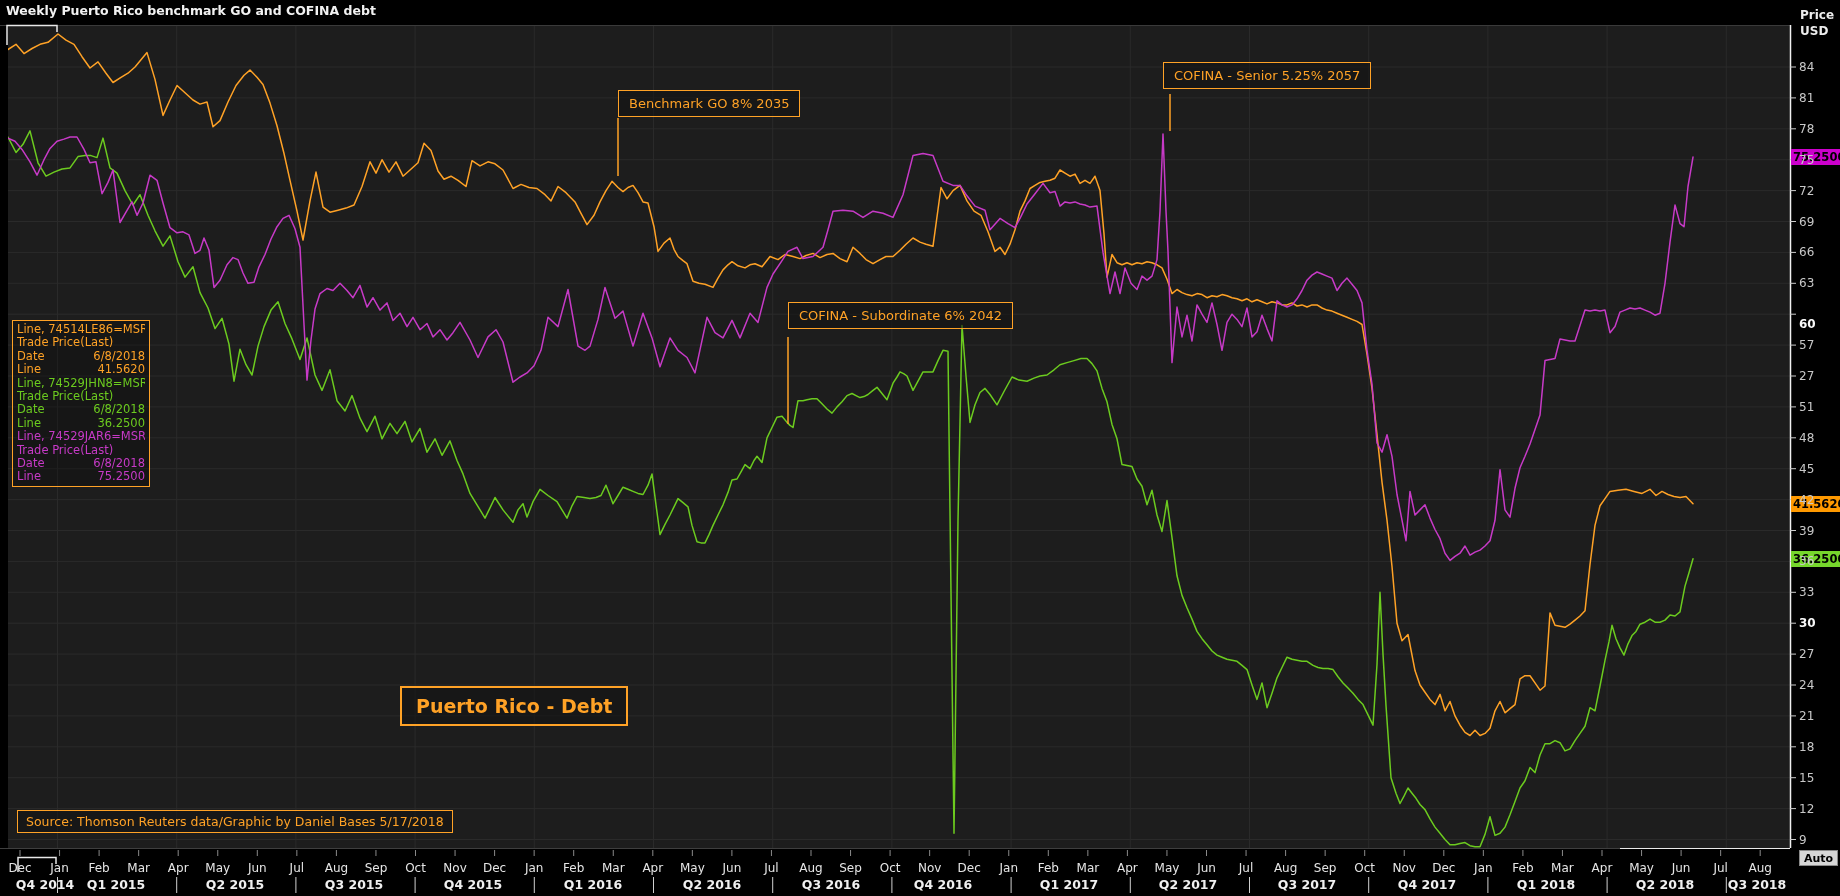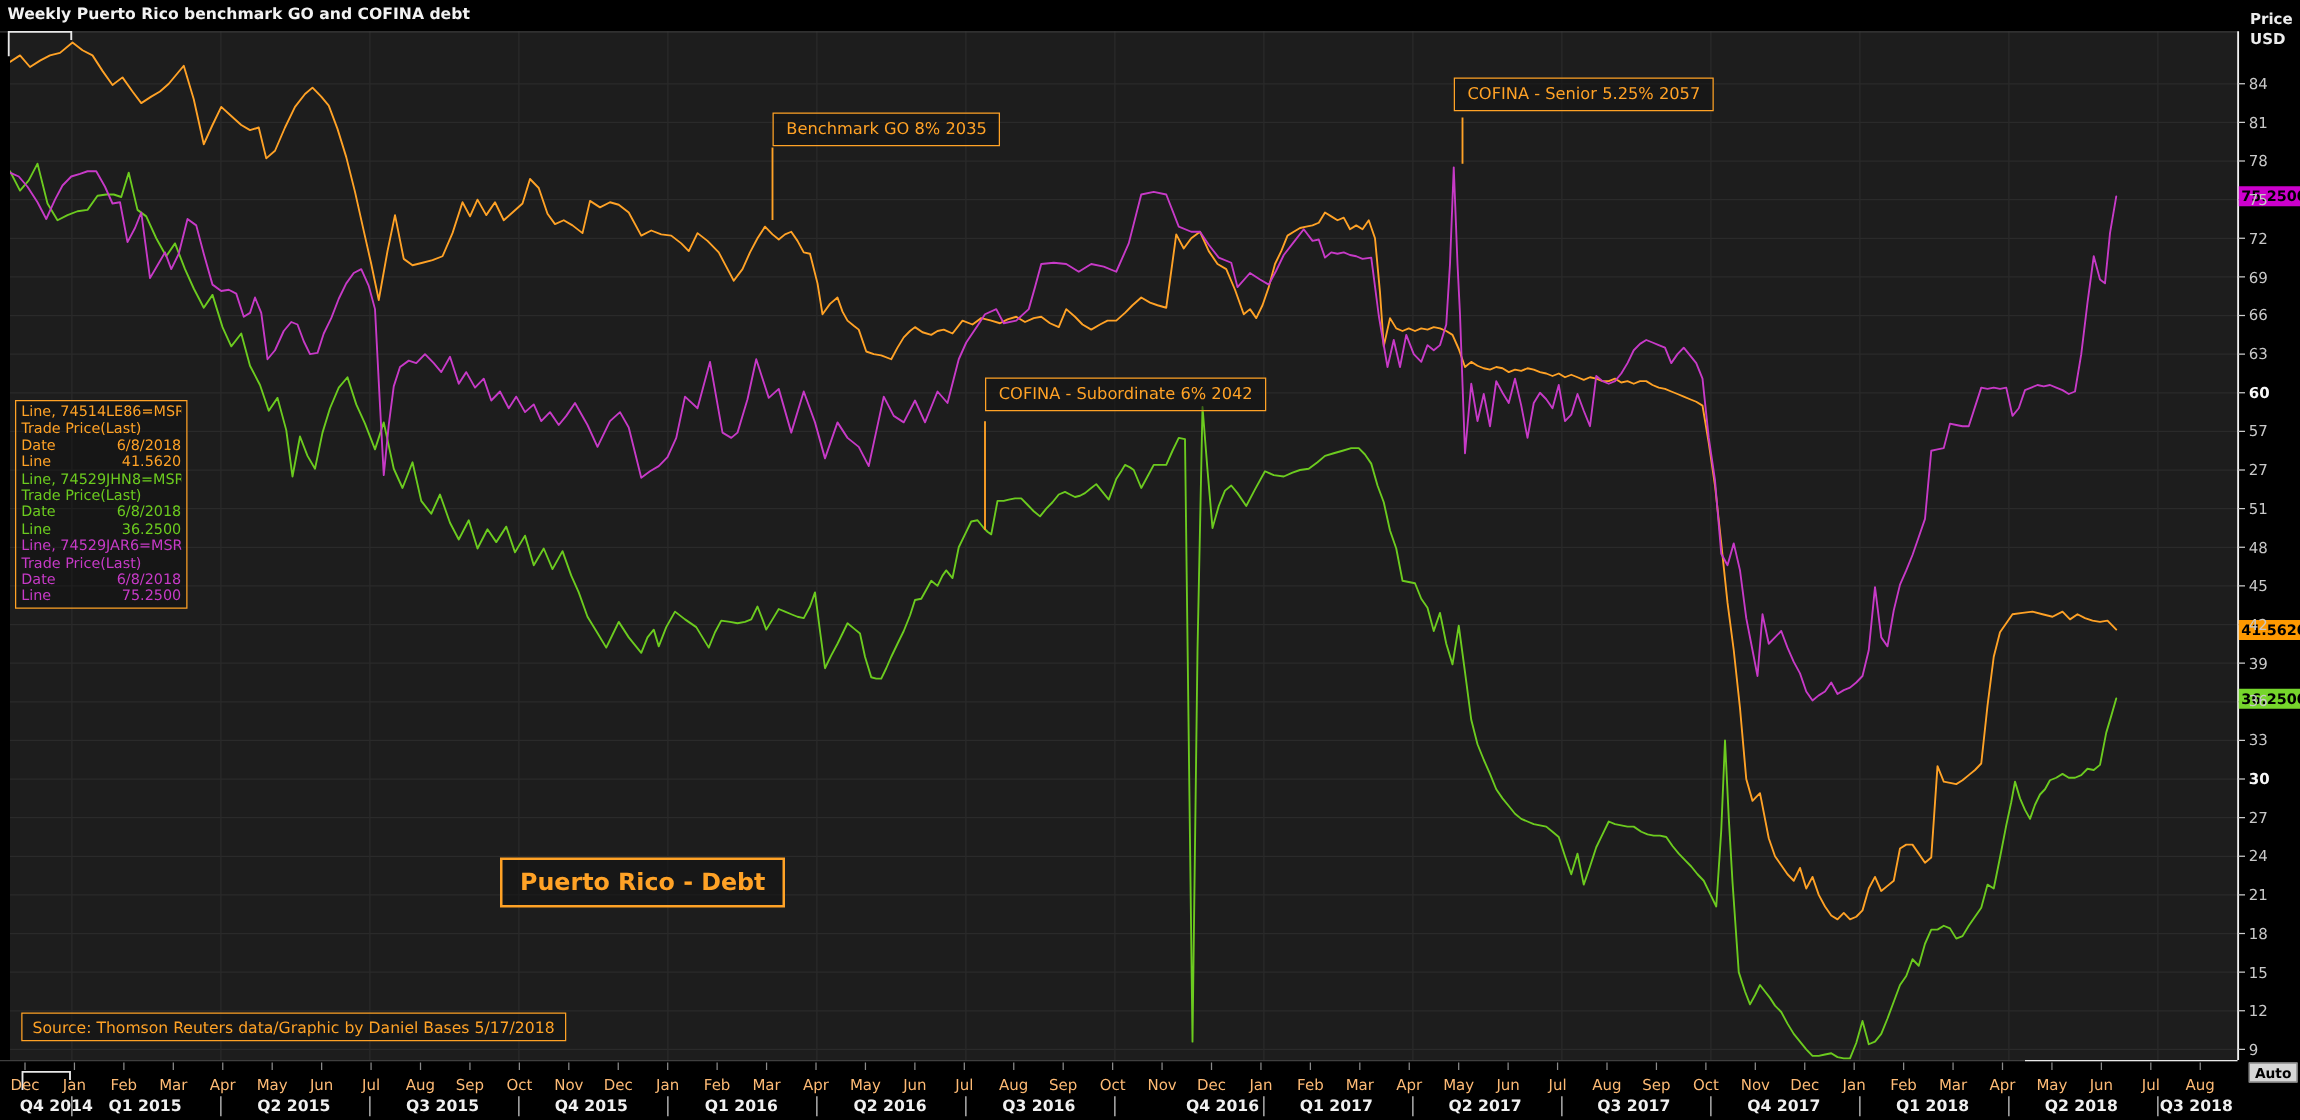--- a/index.html
+++ b/index.html
@@ -6,21 +6,21 @@
   body{width:1840px;height:896px;position:relative;overflow:hidden;
        font-family:"DejaVu Sans","Liberation Sans",sans-serif;}
   .plot-bg{position:absolute;left:8px;top:25px;width:1782px;height:823px;background:#1d1d1d;}
   #chart-svg{position:absolute;left:0;top:0;}
   .title{position:absolute;left:6px;top:3px;color:#f2f2f2;font-size:12.5px;font-weight:bold;white-space:nowrap;}
   .price-usd{position:absolute;left:1800px;top:7px;color:#ececec;font-weight:bold;font-size:12px;line-height:16px;}
   .ylabel{position:absolute;left:1799px;color:#c8c8c8;font-size:12px;transform:translateY(-50%);white-space:nowrap;}
   .ylabel.bold{color:#f8f8f8;font-weight:bold;}
   .badge{position:absolute;left:1791px;width:49px;height:16px;color:#000;font-size:11.5px;font-weight:bold;
          line-height:16px;padding-left:2px;box-sizing:border-box;white-space:nowrap;}
-  .month{position:absolute;top:861px;transform:translateX(-50%);color:#fdba74;font-size:12px;white-space:nowrap;}
+  .month{position:absolute;top:861px;transform:translateX(-50%);color:#e5e5e5;font-size:12px;white-space:nowrap;}
   .quarter{position:absolute;top:877px;transform:translateX(-50%);color:#f0f0f0;font-size:12.5px;font-weight:bold;white-space:nowrap;}
   .anno{position:absolute;border:1px solid #ffa226;color:#ffa226;background:rgba(18,18,18,.55);
         font-size:13px;padding:5px 10px;white-space:nowrap;}
   .anno.big{font-size:19px;font-weight:bold;padding:7px 14px;border-width:2px;}
   .anno.src{font-size:12.5px;padding:3px 8px;}
   .legend{position:absolute;left:12px;top:320px;width:138px;border:1px solid #ffa226;background:rgba(12,12,12,.35);
           font-size:11.5px;line-height:13.4px;padding:2px 4px;box-sizing:border-box;}
   .lg-row{display:flex;justify-content:space-between;white-space:nowrap;overflow:hidden;}
   .auto-btn{position:absolute;left:1799px;top:850px;width:39px;height:16px;background:#d6d6d6;color:#000;
             font-size:11px;font-weight:bold;text-align:center;line-height:16px;border:1px solid #8a8a8a;box-sizing:border-box;}
@@ -251,21 +251,21 @@
 <div class="ylabel bold" style="top: 623.2px;">30</div>
 <div class="ylabel" style="top: 592.3px;">33</div>
 <div class="ylabel" style="top: 561.4px;">36</div>
 <div class="ylabel" style="top: 530.5px;">39</div>
 <div class="ylabel" style="top: 499.6px; text-align: right;">42</div>
 <div class="ylabel" style="top: 468.7px;">45</div>
 <div class="ylabel" style="top: 437.8px;">48</div>
 <div class="ylabel" style="top: 406.9px;">51</div>
 <div class="ylabel" style="top: 376px;">27</div>
 <div class="ylabel" style="top: 345.1px;">57</div>
-<div class="ylabel bold" style="top: 314px;">60</div>
+<div class="ylabel bold" style="top: 324px;">60</div>
 <div class="ylabel" style="top: 283.3px;">63</div>
 <div class="ylabel" style="top: 252.4px;">66</div>
 <div class="ylabel" style="top: 221.5px;">69</div>
 <div class="ylabel" style="top: 190.6px;">72</div>
 <div class="ylabel" style="top: 159.7px;">75</div>
 <div class="ylabel" style="top: 128.8px;">78</div>
 <div class="ylabel" style="top: 97.9px;">81</div>
 <div class="ylabel" style="top: 67px;">84</div>
 <div class="month" style="left: 20px;">Dec</div>
 <div class="month" style="left: 59.55px;">Jan</div>
@@ -313,20 +313,20 @@
 <div class="month" style="left: 1720.65px;">Jul</div>
 <div class="month" style="left: 1760.2px;">Aug</div>
 <div class="quarter" style="left: 45px;">Q4 2014</div>
 <div class="quarter" style="left: 116px;">Q1 2015</div>
 <div class="quarter" style="left: 235px;">Q2 2015</div>
 <div class="quarter" style="left: 354px;">Q3 2015</div>
 <div class="quarter" style="left: 473px;">Q4 2015</div>
 <div class="quarter" style="left: 593px;">Q1 2016</div>
 <div class="quarter" style="left: 712px;">Q2 2016</div>
 <div class="quarter" style="left: 831px;">Q3 2016</div>
-<div class="quarter" style="left: 978px;">Q4 2016</div>
+<div class="quarter" style="left: 943px;">Q4 2016</div>
 <div class="quarter" style="left: 1069px;">Q1 2017</div>
 <div class="quarter" style="left: 1188px;">Q2 2017</div>
 <div class="quarter" style="left: 1307px;">Q3 2017</div>
 <div class="quarter" style="left: 1427px;">Q4 2017</div>
 <div class="quarter" style="left: 1546px; text-align: right;">Q1 2018</div>
 <div class="quarter" style="left: 1665px;">Q2 2018</div>
 <div class="quarter" style="left: 1757px;">Q3 2018</div>
 
 </body></html>

